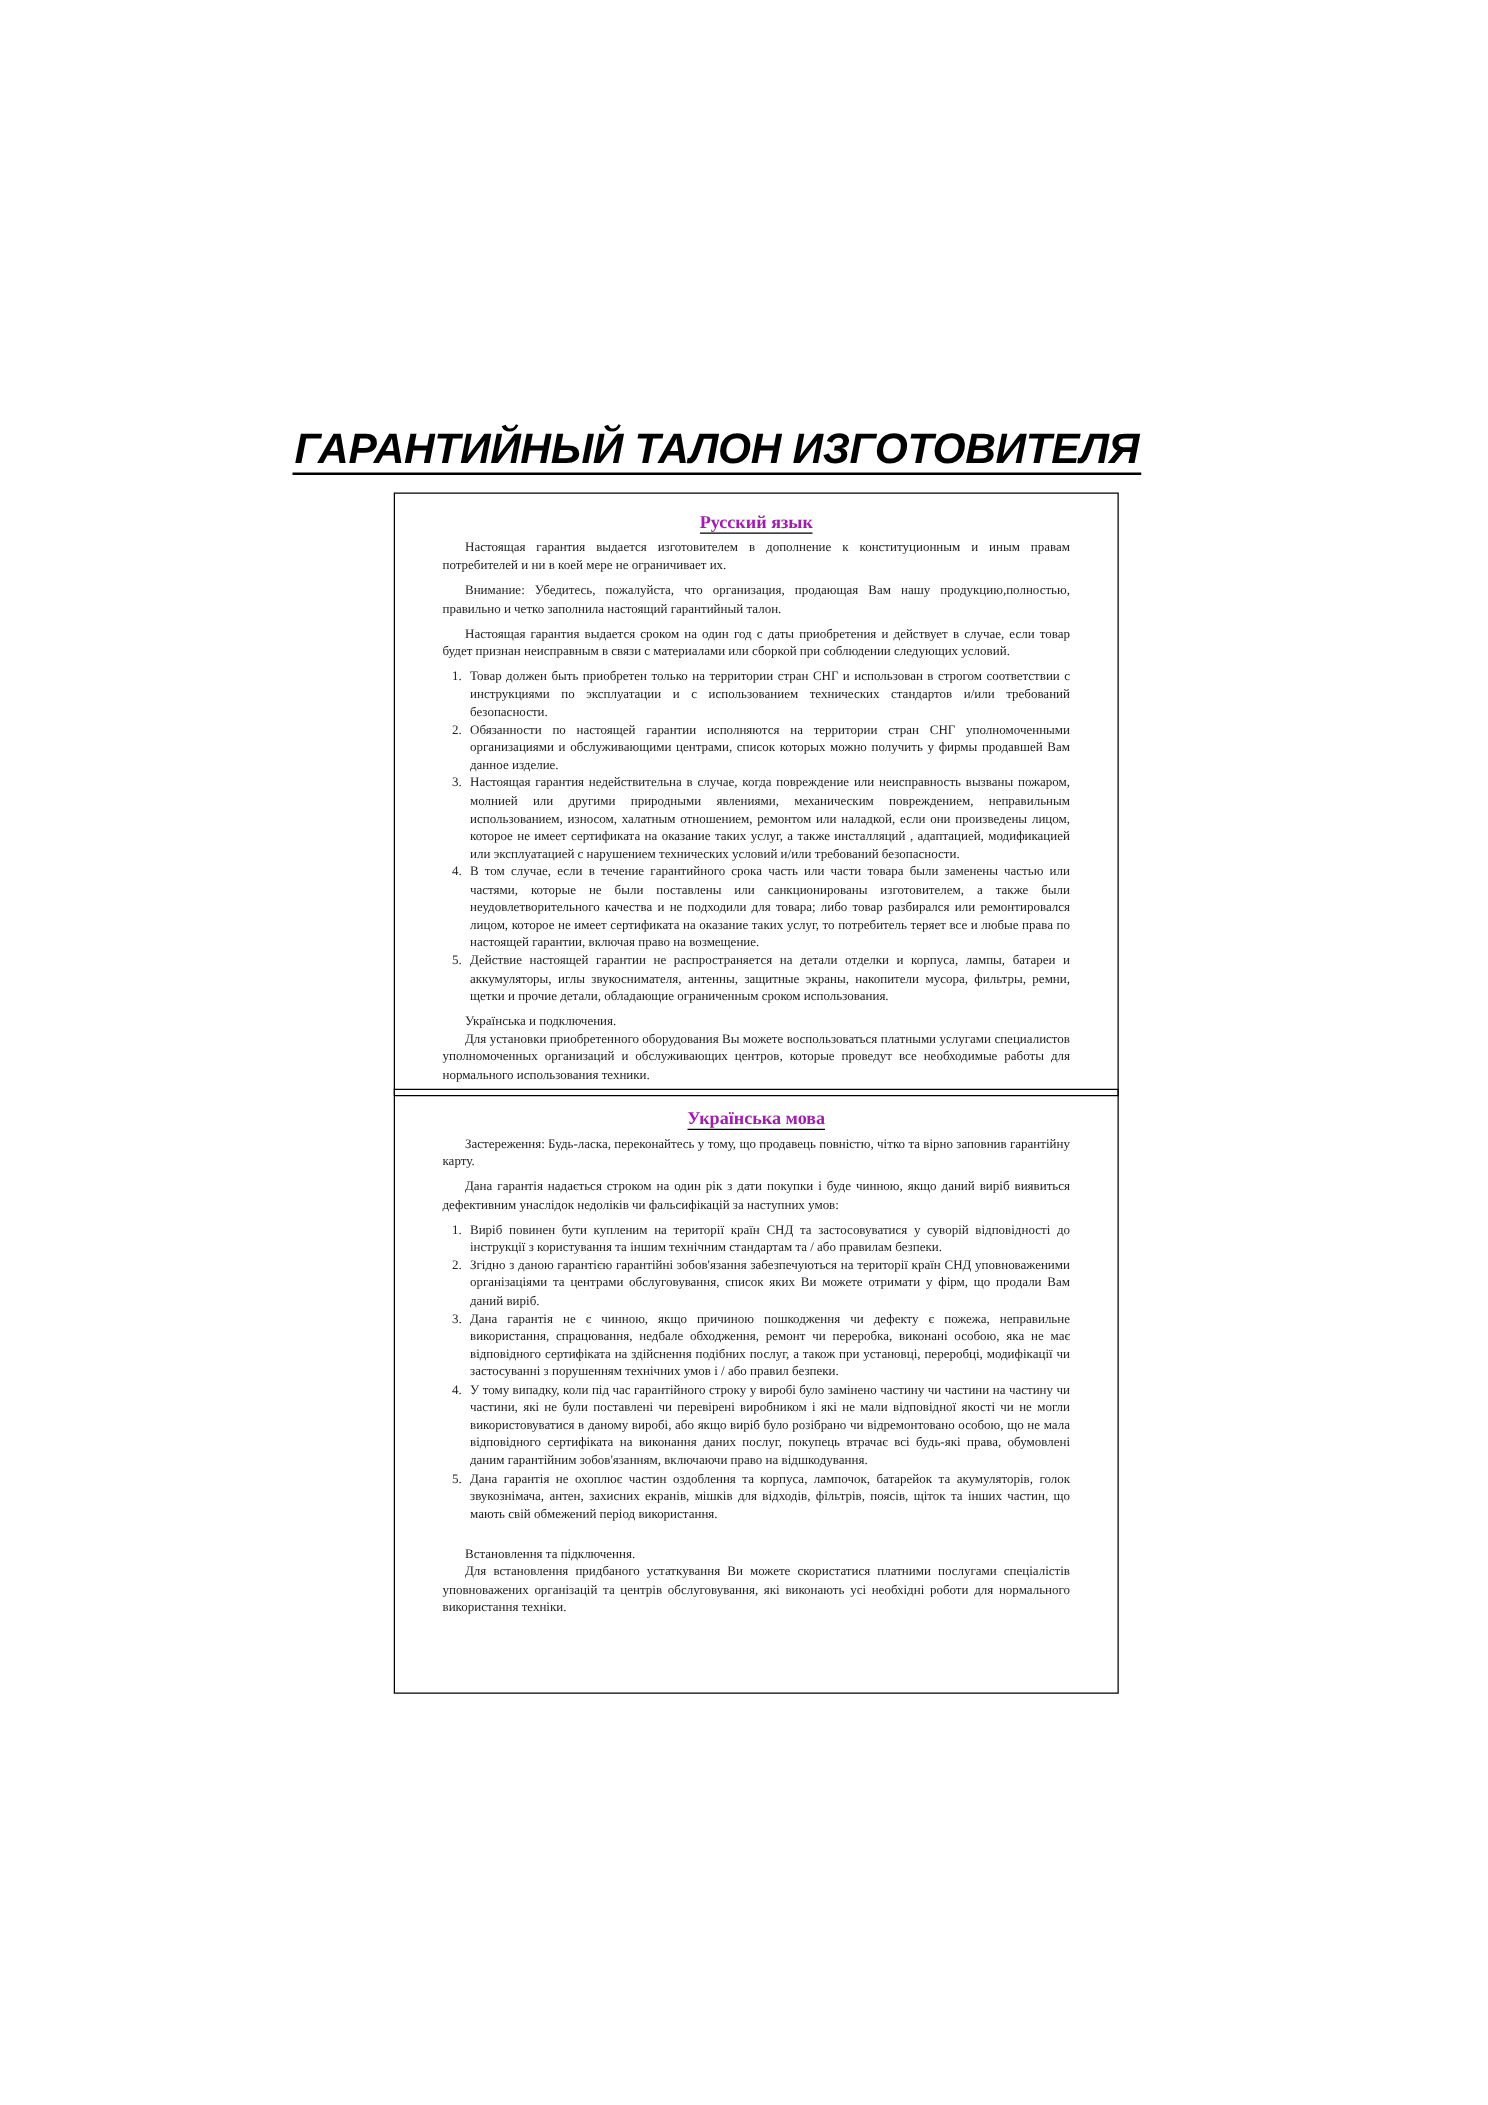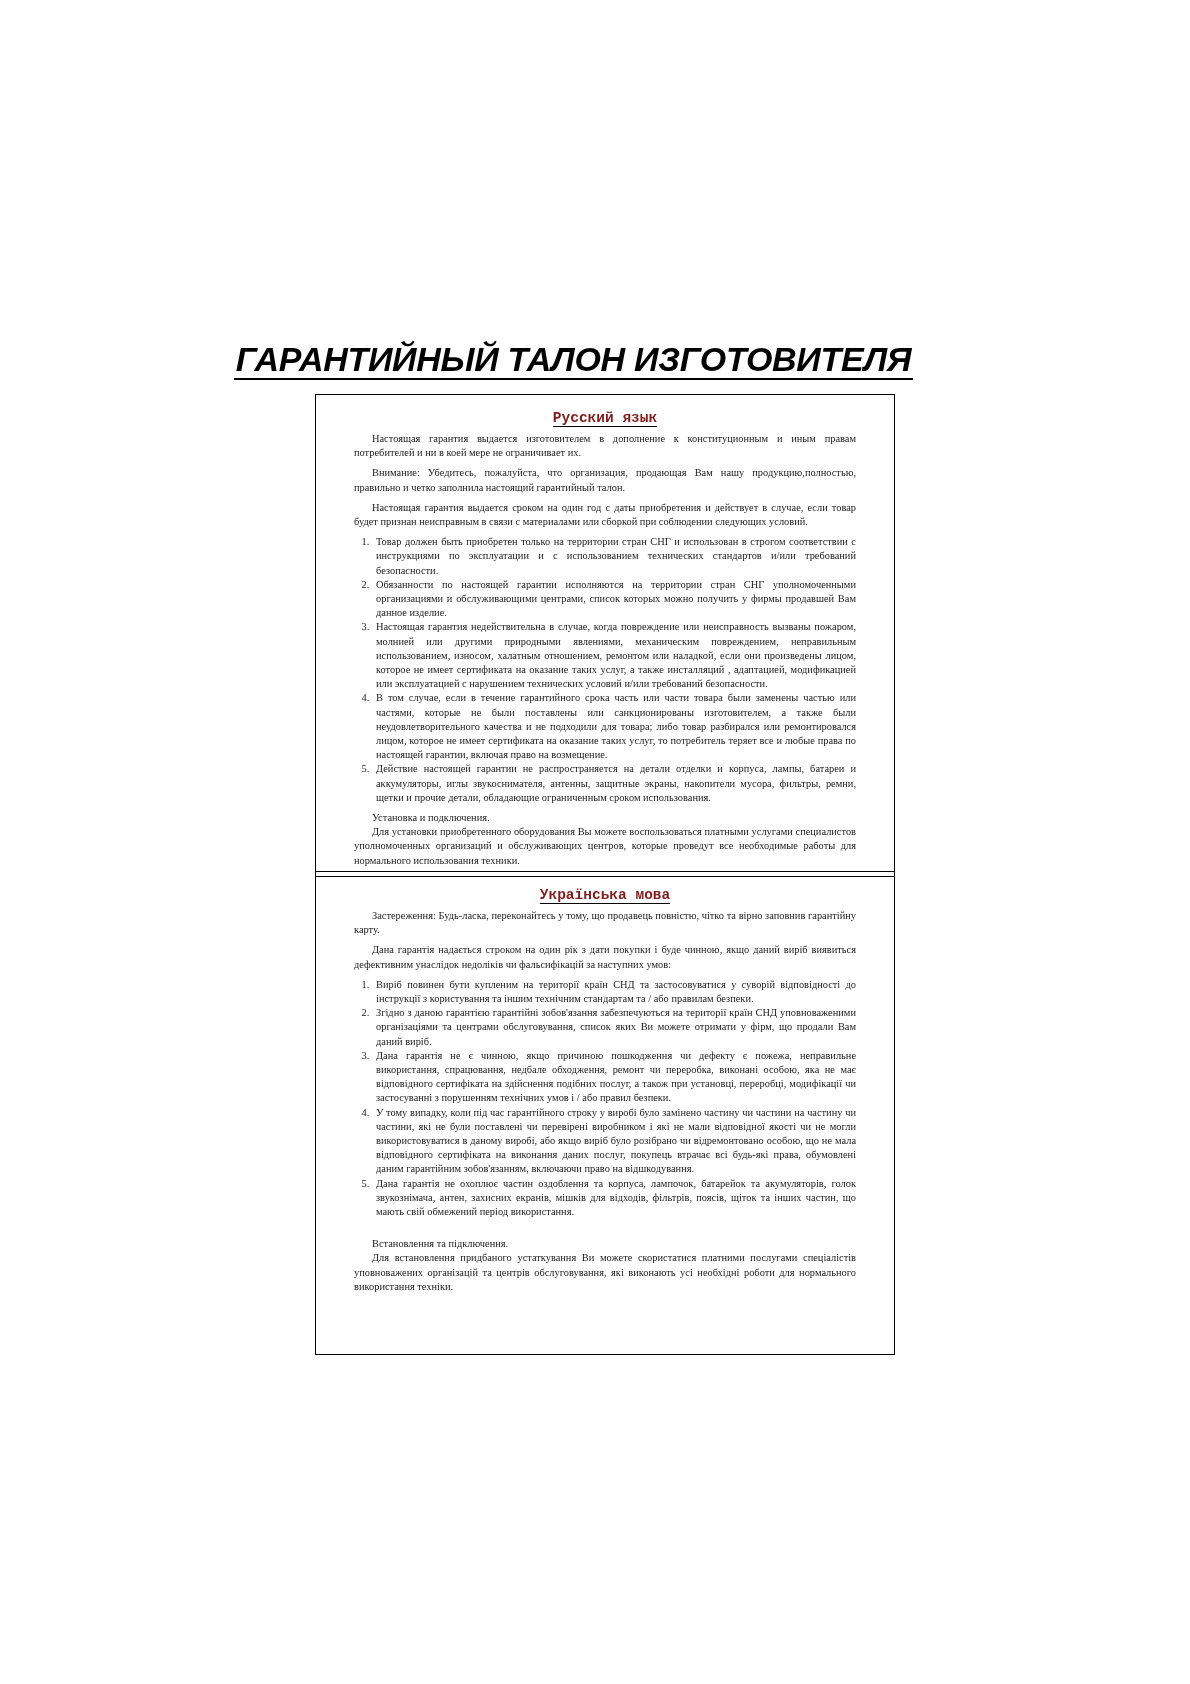--- a/index.html
+++ b/index.html
@@ -11,22 +11,22 @@
   }
   .title span { border-bottom: 2px solid #000; padding: 0 2px 1px 2px; display: inline-block; line-height: 36px; }
   .box {
     position: absolute; left: 315px; width: 580px; border: 1.3px solid #000; box-sizing: border-box;
     font-family: "Liberation Serif", serif; font-size: 10.4px; line-height: 14.2px; color: #222;
     padding: 14px 38px 14px 38px;
   }
   .box.ru { top: 394px; height: 483px; }
   .box.ua { top: 871px; height: 484px; }
   .box h2 {
-    margin: 0 0 5px 0; text-align: center; font-family: Liberation Mono, monospace; font-weight: bold;
-    font-size: 14.5px; line-height: 18px; color: #7f1d1d;
+    margin: 0 0 5px 0; text-align: center; font-family: Liberation Serif, serif; font-weight: bold;
+    font-size: 14.5px; line-height: 18px; color: #a21caf;
   }
   .box h2 span { border-bottom: 1px solid #000; }
   .box p { margin: 0 0 6px 0; text-align: justify; text-indent: 18px; }
   .box ol { margin: 0 0 6px 0; padding-left: 18px; }
   .box ol li { text-align: justify; padding-left: 4px; margin: 0; }
   .box .plain { margin: 0; text-indent: 18px; text-align: justify; }
   .box .gap { height: 12px; }
 </style>
 </head>
 <body>
@@ -40,21 +40,21 @@
   <p>Настоящая гарантия выдается изготовителем в дополнение к конституционным и иным правам потребителей и ни в коей мере не ограничивает их.</p>
   <p>Внимание: Убедитесь, пожалуйста, что организация, продающая Вам нашу продукцию,полностью, правильно и четко заполнила настоящий гарантийный талон.</p>
   <p>Настоящая гарантия выдается сроком на один год с даты приобретения и действует в случае, если товар будет признан неисправным в связи с материалами или сборкой при соблюдении следующих условий.</p>
   <ol>
     <li>Товар должен быть приобретен только на территории стран СНГ и использован в строгом соответствии с инструкциями по эксплуатации и с использованием технических стандартов и/или требований безопасности.</li>
     <li>Обязанности по настоящей гарантии исполняются на территории стран СНГ уполномоченными организациями и обслуживающими центрами, список которых можно получить у фирмы продавшей Вам данное изделие.</li>
     <li>Настоящая гарантия недействительна в случае, когда повреждение или неисправность вызваны пожаром, молнией или другими природными явлениями, механическим повреждением, неправильным использованием, износом, халатным отношением, ремонтом или наладкой, если они произведены лицом, которое не имеет сертификата на оказание таких услуг, а также инсталляций , адаптацией, модификацией или эксплуатацией с нарушением технических условий и/или требований безопасности.</li>
     <li>В том случае, если в течение гарантийного срока часть или части товара были заменены частью или частями, которые не были поставлены или санкционированы изготовителем, а также были неудовлетворительного качества и не подходили для товара; либо товар разбирался или ремонтировался лицом, которое не имеет сертификата на оказание таких услуг, то потребитель теряет все и любые права по настоящей гарантии, включая право на возмещение.</li>
     <li>Действие настоящей гарантии не распространяется на детали отделки и корпуса, лампы, батареи и аккумуляторы, иглы звукоснимателя, антенны, защитные экраны, накопители мусора, фильтры, ремни, щетки и прочие детали, обладающие ограниченным сроком использования.</li>
   </ol>
-  <div class="plain">Установка и подключения.</div>
+  <div class="plain">Українська и подключения.</div>
   <div class="plain">Для установки приобретенного оборудования Вы можете воспользоваться платными услугами специалистов уполномоченных организаций и обслуживающих центров, которые проведут все необходимые работы для нормального использования техники.</div>
 </div>
 
 <div class="box ua">
   <h2><span>Українська мова</span></h2>
   <p>Застереження: Будь-ласка, переконайтесь у тому, що продавець повністю, чітко та вірно заповнив гарантійну карту.</p>
   <p>Дана гарантія надається строком на один рік з дати покупки і буде чинною, якщо даний виріб виявиться дефективним унаслідок недоліків чи фальсифікацій за наступних умов:</p>
   <ol>
     <li>Виріб повинен бути купленим на території країн СНД та застосовуватися у суворій відповідності до інструкції з користування та іншим технічним стандартам та / або правилам безпеки.</li>
     <li>Згідно з даною гарантією гарантійні зобов'язання забезпечуються на території країн СНД уповноваженими організаціями та центрами обслуговування, список яких Ви можете отримати у фірм, що продали Вам даний виріб.</li>

